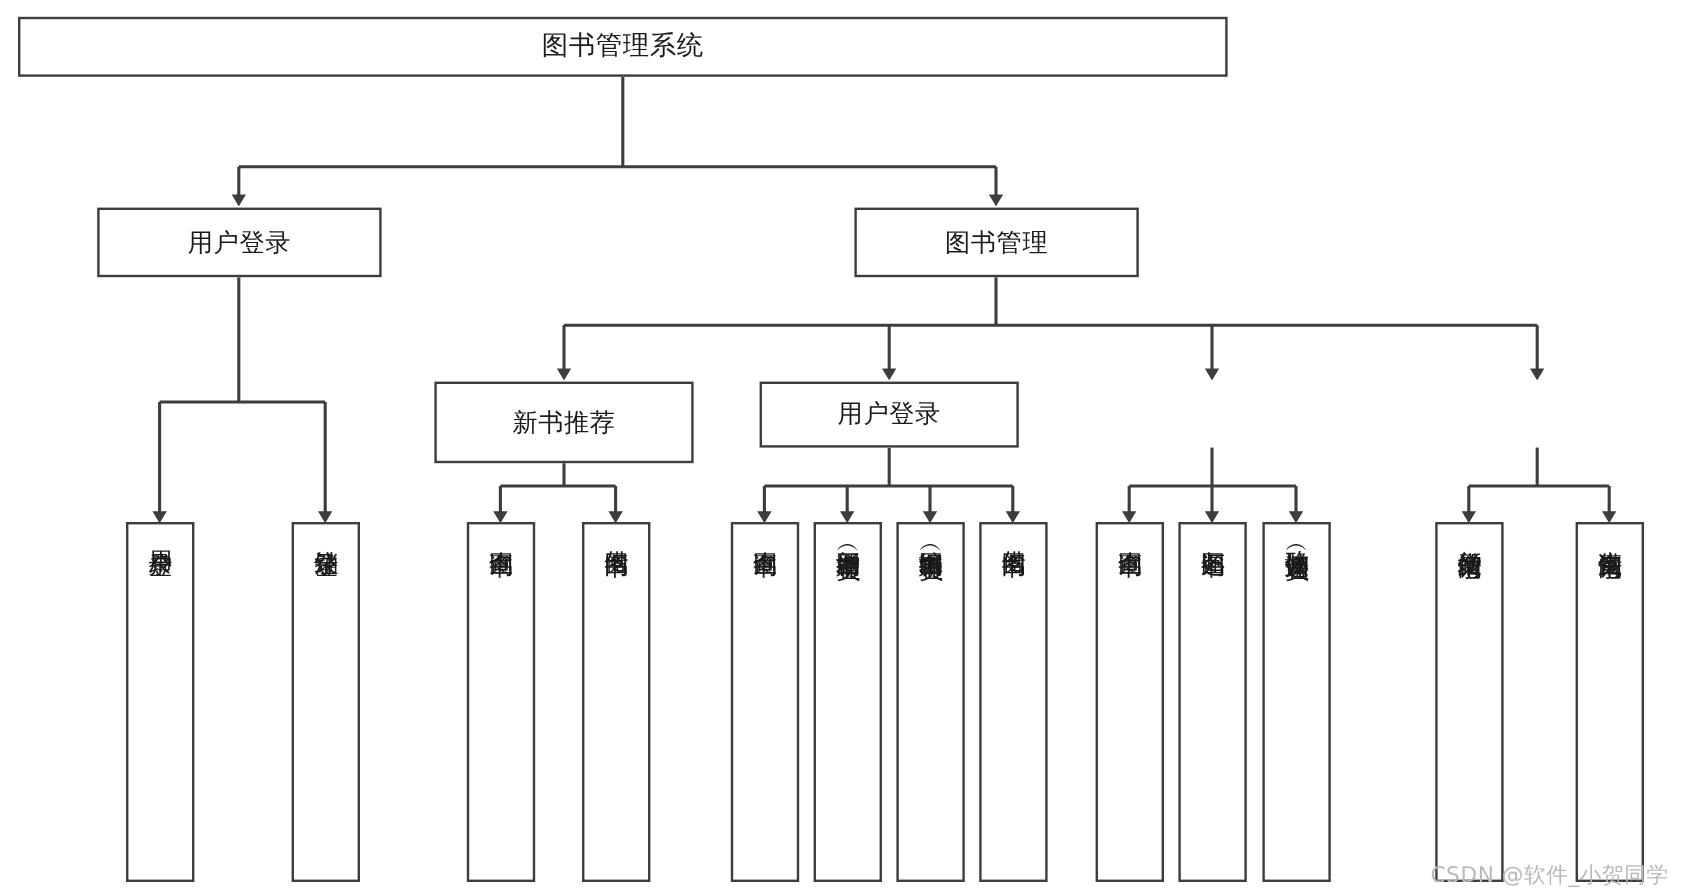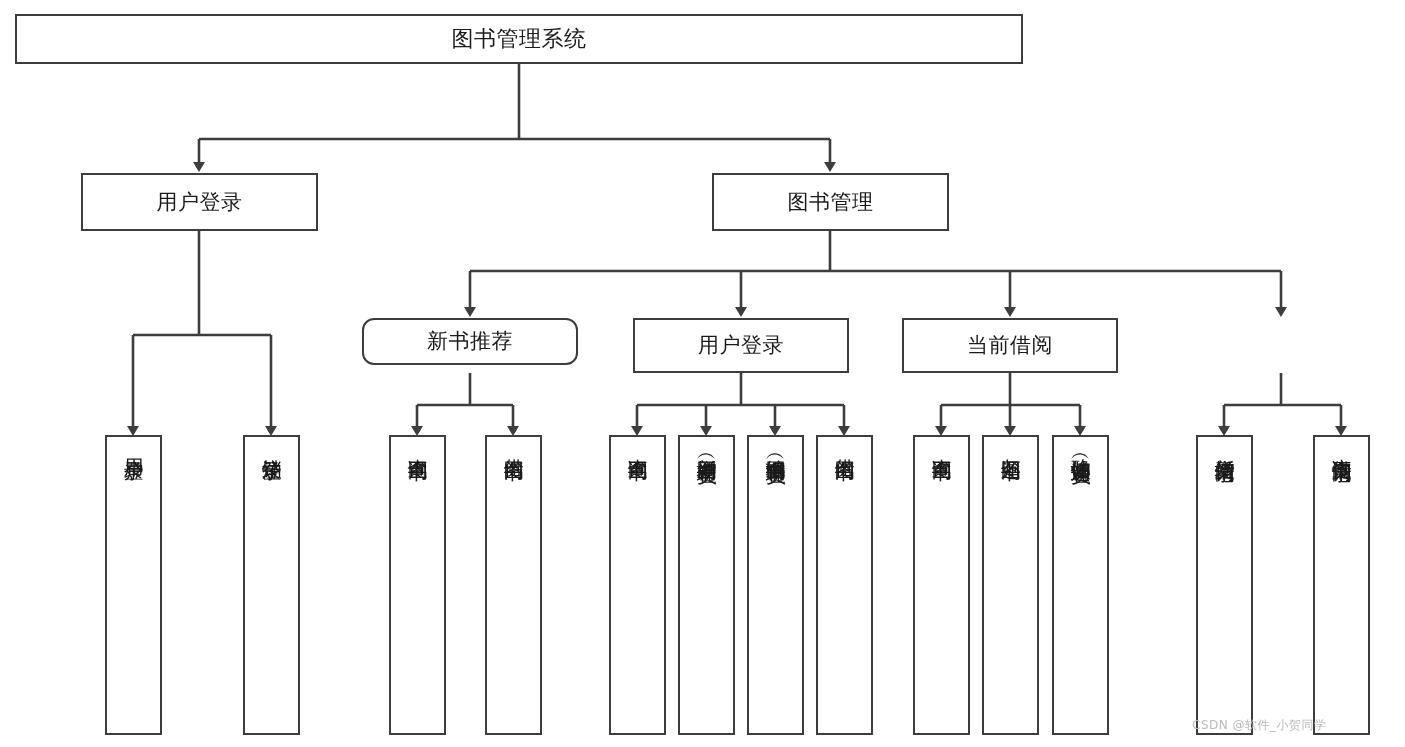--- a/index.html
+++ b/index.html
@@ -55,21 +55,21 @@
   .node.vert .lbl {
     writing-mode: vertical-rl;
     text-orientation: upright;
     font-size: 20px;
     line-height: 1.08;
     letter-spacing: 1px;
   }
   .watermark {
     position: absolute;
     color: #b9b9b9;
-    font-size: 12px;
+    font-size: 18px;
     letter-spacing: 0.5px;
     white-space: nowrap;
   }
 </style>
 </head>
 <body>
 
 <div id="canvas">
 
   <svg class="connectors" viewBox="0 0 1405 747" xmlns="http://www.w3.org/2000/svg">
@@ -128,28 +128,25 @@
     <span class="lbl">图书管理系统</span>
   </div>
 
   <div class="node horiz" style="left:81px; top:173px; width:237px; height:58px;">
     <span class="lbl">用户登录</span>
   </div>
   <div class="node horiz" style="left:712px; top:173px; width:237px; height:58px;">
     <span class="lbl">图书管理</span>
   </div>
 
-  <div class="node horiz" style="left:362px; top:318px; width:216px; height:47px;border-radius:12px;">
+  <div class="node horiz" style="left:362px; top:318px; width:216px; height:68px;">
     <span class="lbl">新书推荐</span>
   </div>
   <div class="node horiz" style="left:633px; top:318px; width:216px; height:55px;">
     <span class="lbl">用户登录</span>
-  </div>
-  <div class="node horiz" style="left:902px; top:318px; width:216px; height:55px;">
-    <span class="lbl">当前借阅</span>
   </div>
 
   <div class="node vert" style="left:105px; top:435px; width:57px; height:300px;">
     <span class="lbl">用户登录</span>
   </div>
   <div class="node vert" style="left:243px; top:435px; width:57px; height:300px;">
     <span class="lbl">注销登录</span>
   </div>
 
   <div class="node vert" style="left:389px; top:435px; width:57px; height:300px;">

